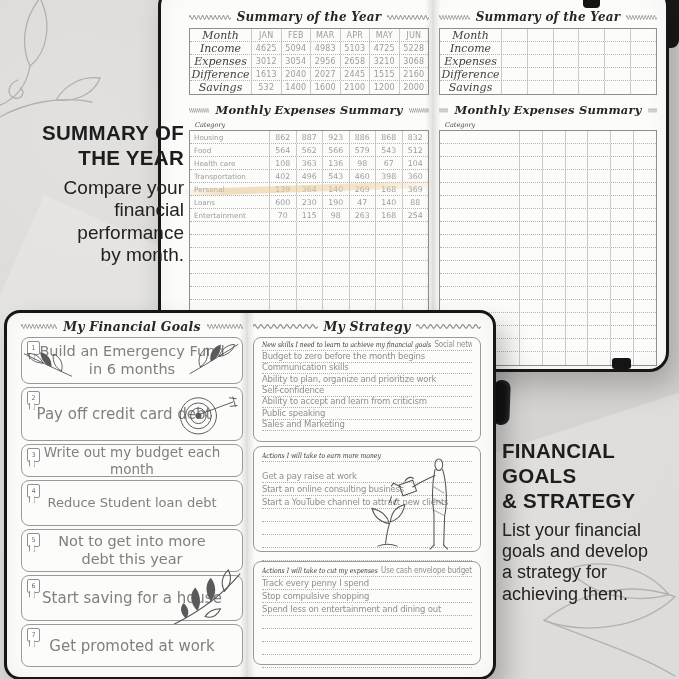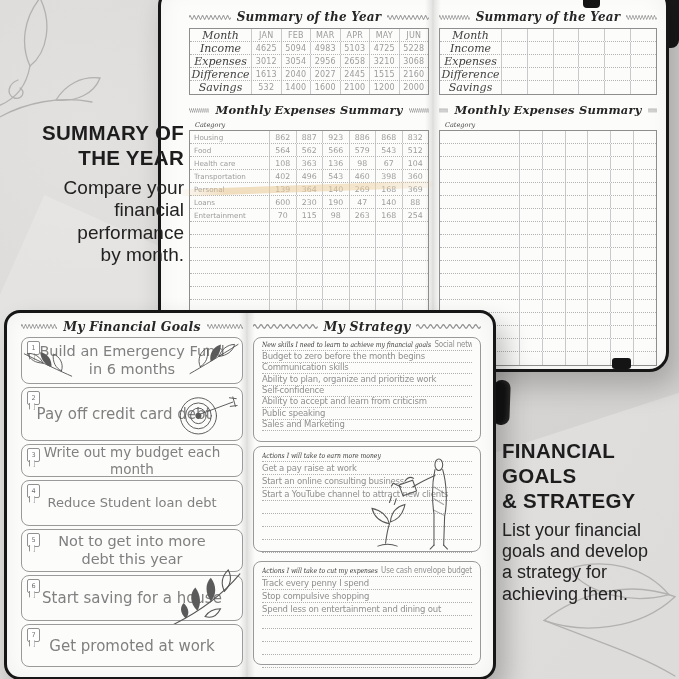--- a/index.html
+++ b/index.html
@@ -673,21 +673,21 @@
             <div class="srow" style="height: 11.4px;">
               <span class="hwl">Sales and Marketing</span>
             </div>
           </div>
           <div class="sbox" style="height: 106px; margin-bottom: 9px;">
             <div class="srow" style="height: 13px;">
               <span class="condense">
                 <span class="prompt">Actions I will take to earn more money</span>
               </span>
             </div>
-            <div class="srow" style="height: 13px;">
+            <div class="srow" style="height: 13px; margin-top: 8px;">
               <span class="hwl">Get a pay raise at work</span>
             </div>
             <div class="srow" style="height: 13px;">
               <span class="hwl">Start an online consulting business</span>
             </div>
             <div class="srow" style="height: 13px;">
               <span class="hwl">Start a YouTube channel to attract new clients</span>
             </div>
             <div class="srow" style="height: 13px;"></div>
             <div class="srow" style="height: 13px;"></div>

